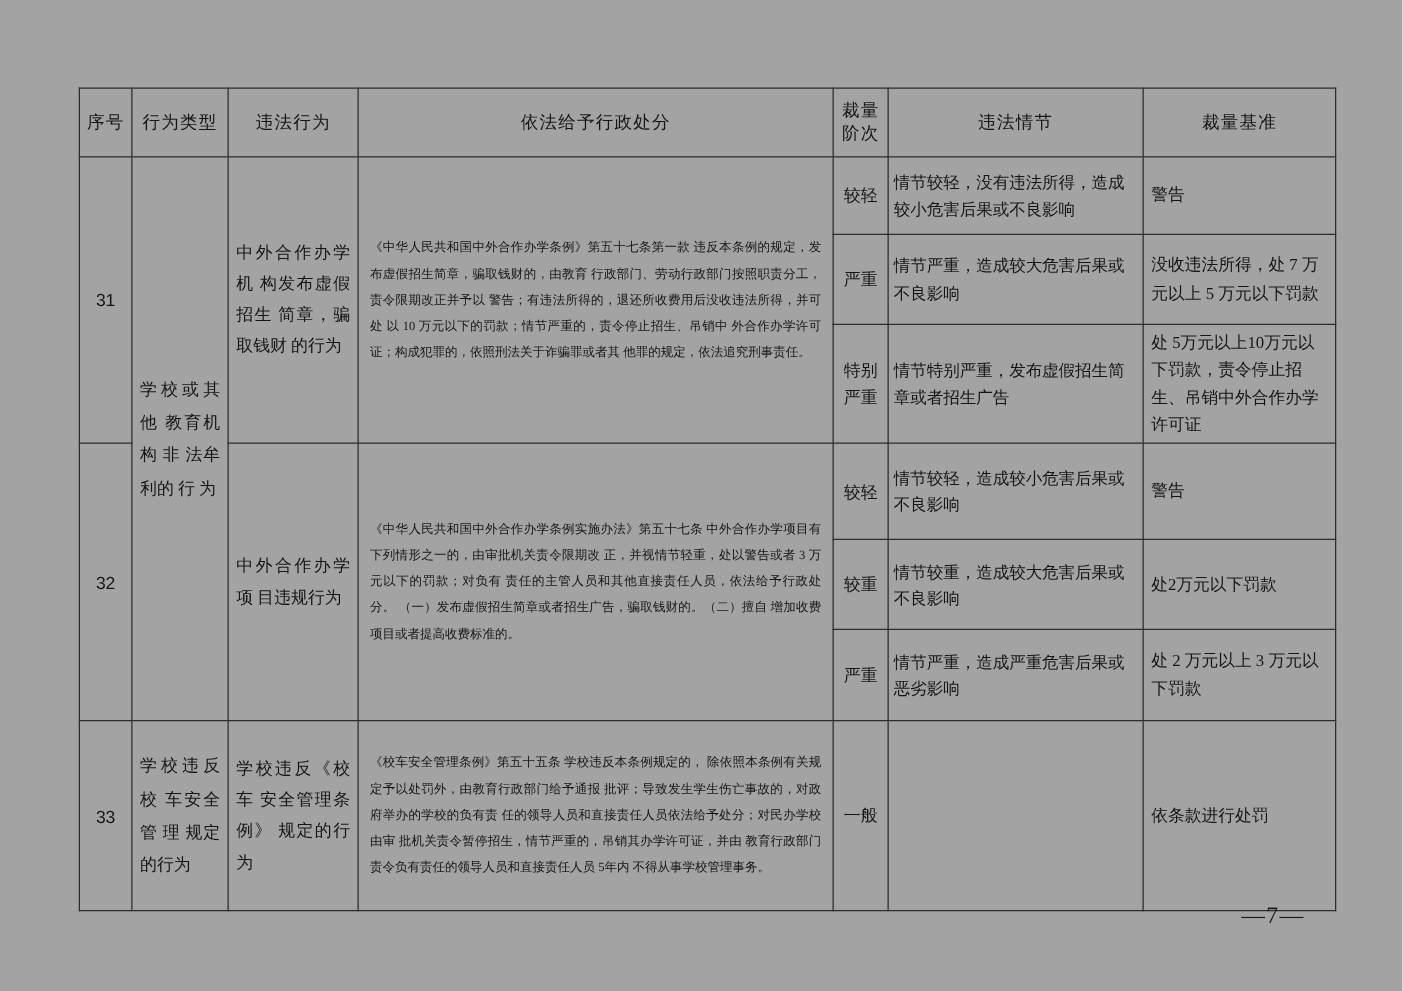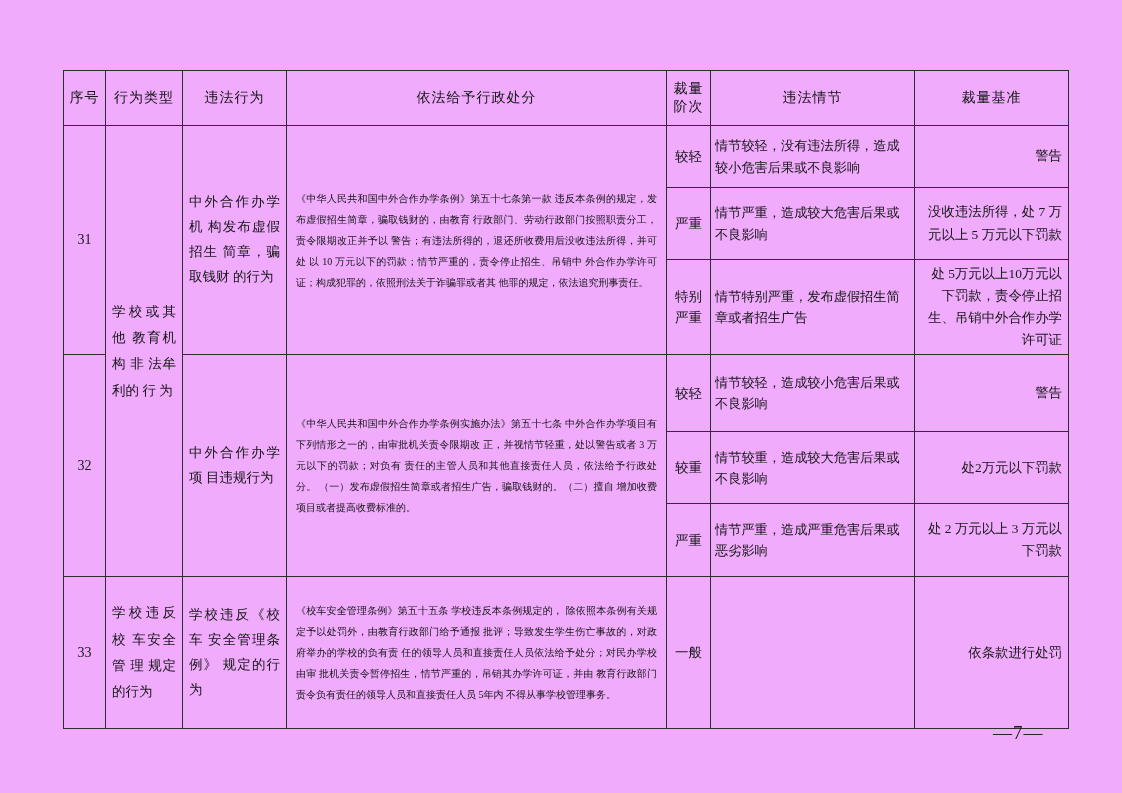--- a/index.html
+++ b/index.html
@@ -1,19 +1,19 @@
 <!DOCTYPE html>
 <html><head>
 <meta charset="utf-8">
 <style>
   html,body{margin:0;padding:0;background:#ffffff;}
   .page{
     position:relative;
     width:1122px;height:793px;
-    background:#f0abfc;
+    background:#a3a3a3;
     font-family:"Liberation Serif","DejaVu Serif",serif;
     color:#151515;
     overflow:hidden;
   }
   table.doc-table{
     position:absolute;left:63px;top:70px;
     width:1005px;
     border-collapse:collapse;
     table-layout:fixed;
   }
@@ -27,21 +27,21 @@
   }
   .doc-table th{
     font-size:14px;
     text-align:center;
     padding:2px;
     letter-spacing:1px;
   }
   td.c-serial{
     text-align:center;
     font-size:14px;
-    font-family:Liberation Serif, serif;
+    font-family:Liberation Sans, sans-serif;
   }
   td.c-behavior{
     font-size:13.5px;
     line-height:1.95;
     text-align:justify;
     padding:4px 6px;
   }
   td.c-illegal{
     font-size:13.5px;
     line-height:1.85;
@@ -63,21 +63,21 @@
   td.c-circ{
     font-size:13.2px;
     line-height:1.6;
     text-align:left;
     padding:3px 4px;
     font-weight:400;
   }
   td.c-bench{
     font-size:13.4px;
     line-height:1.65;
-    text-align:right;
+    text-align:left;
     padding:3px 6px;
   }
   .page-number{
     position:absolute;
     left:993px;top:722px;
     font-size:19px;
     letter-spacing:1px;
     color:#1c1c1c;
     font-family:"Liberation Serif","DejaVu Serif",serif;
   }

